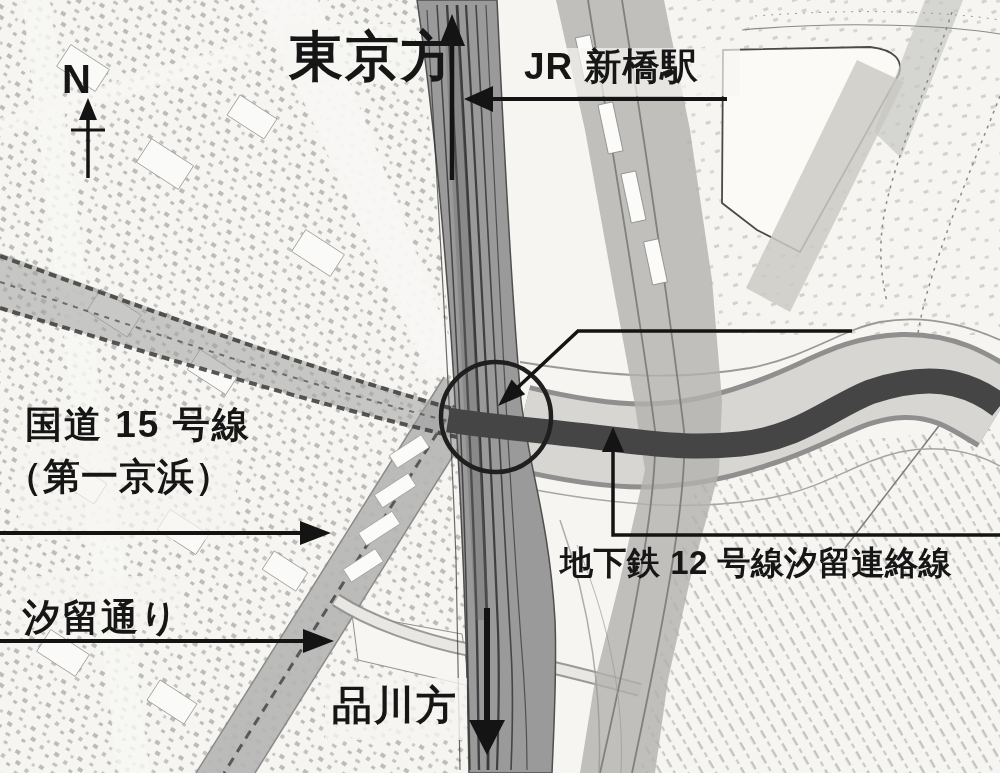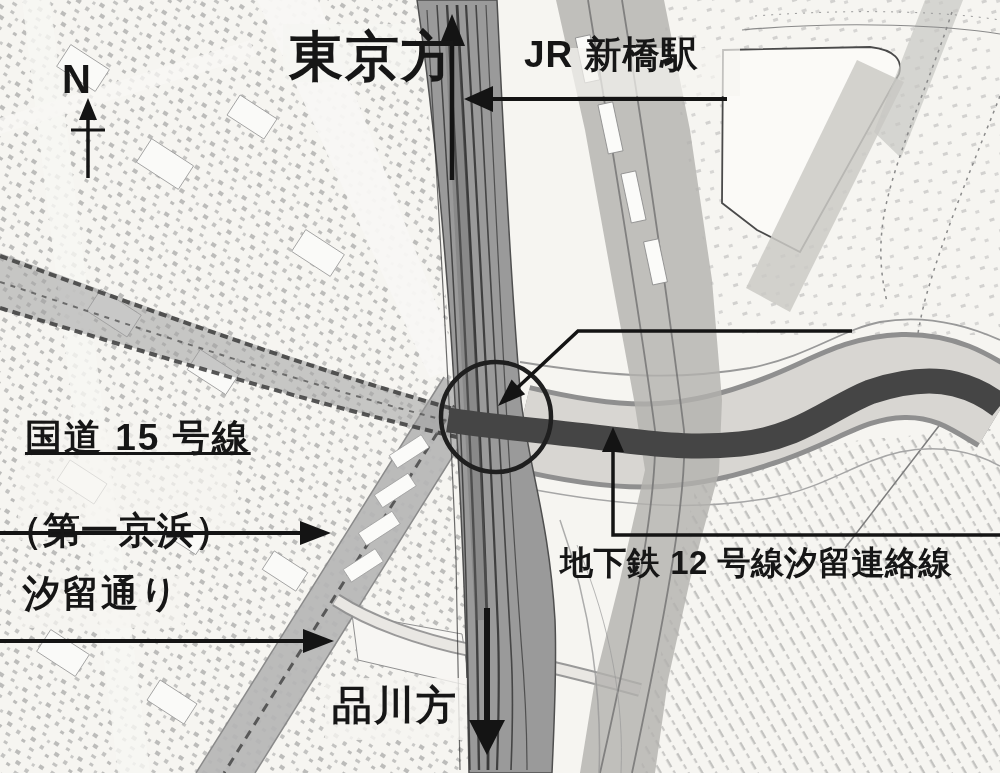--- a/index.html
+++ b/index.html
@@ -9,25 +9,25 @@
     font-family:"Liberation Sans","DejaVu Sans",sans-serif;
   }
   .map-figure svg{position:absolute;left:0;top:0;}
   .lbl{
     position:absolute;color:#161616;font-weight:700;white-space:nowrap;
     font-family:"Liberation Sans","DejaVu Sans",sans-serif;line-height:1.05;
     z-index:5;
   }
   .lbl-north{left:62px;top:58px;font-size:40px;}
   .lbl-tokyo{left:289px;top:28px;font-size:54px;letter-spacing:2px;}
-  .lbl-jr{left:524px;top:36px;font-size:37px;letter-spacing:1px;text-align:center;}
+  .lbl-jr{left:524px;top:48px;font-size:37px;letter-spacing:1px;text-align:center;}
   .lbl-intersection{left:560px;top:281px;font-size:37px;letter-spacing:1px;}
-  .lbl-route15{left:25px;top:419px;font-size:37px;letter-spacing:2px;text-decoration:underline;}
-  .lbl-keihin{left:5px;top:512px;font-size:37px;letter-spacing:1px;}
-  .lbl-shiodome{left:23px;top:575px;font-size:37px;letter-spacing:2px;}
+  .lbl-route15{left:25px;top:406px;font-size:37px;letter-spacing:2px;}
+  .lbl-keihin{left:5px;top:458px;font-size:37px;letter-spacing:1px;}
+  .lbl-shiodome{left:23px;top:599px;font-size:37px;letter-spacing:2px;}
   .lbl-ring2{left:658px;top:476px;font-size:37px;letter-spacing:2px;}
   .lbl-subway{left:560px;top:546px;font-size:33px;letter-spacing:.5px;}
   .lbl-shinagawa{left:332px;top:684px;font-size:40px;letter-spacing:2px;text-align:right;}
 </style>
 </head>
 <body>
 
 <div class="map-figure">
 <svg width="1000" height="773" viewBox="0 0 1000 773">
   <defs>

